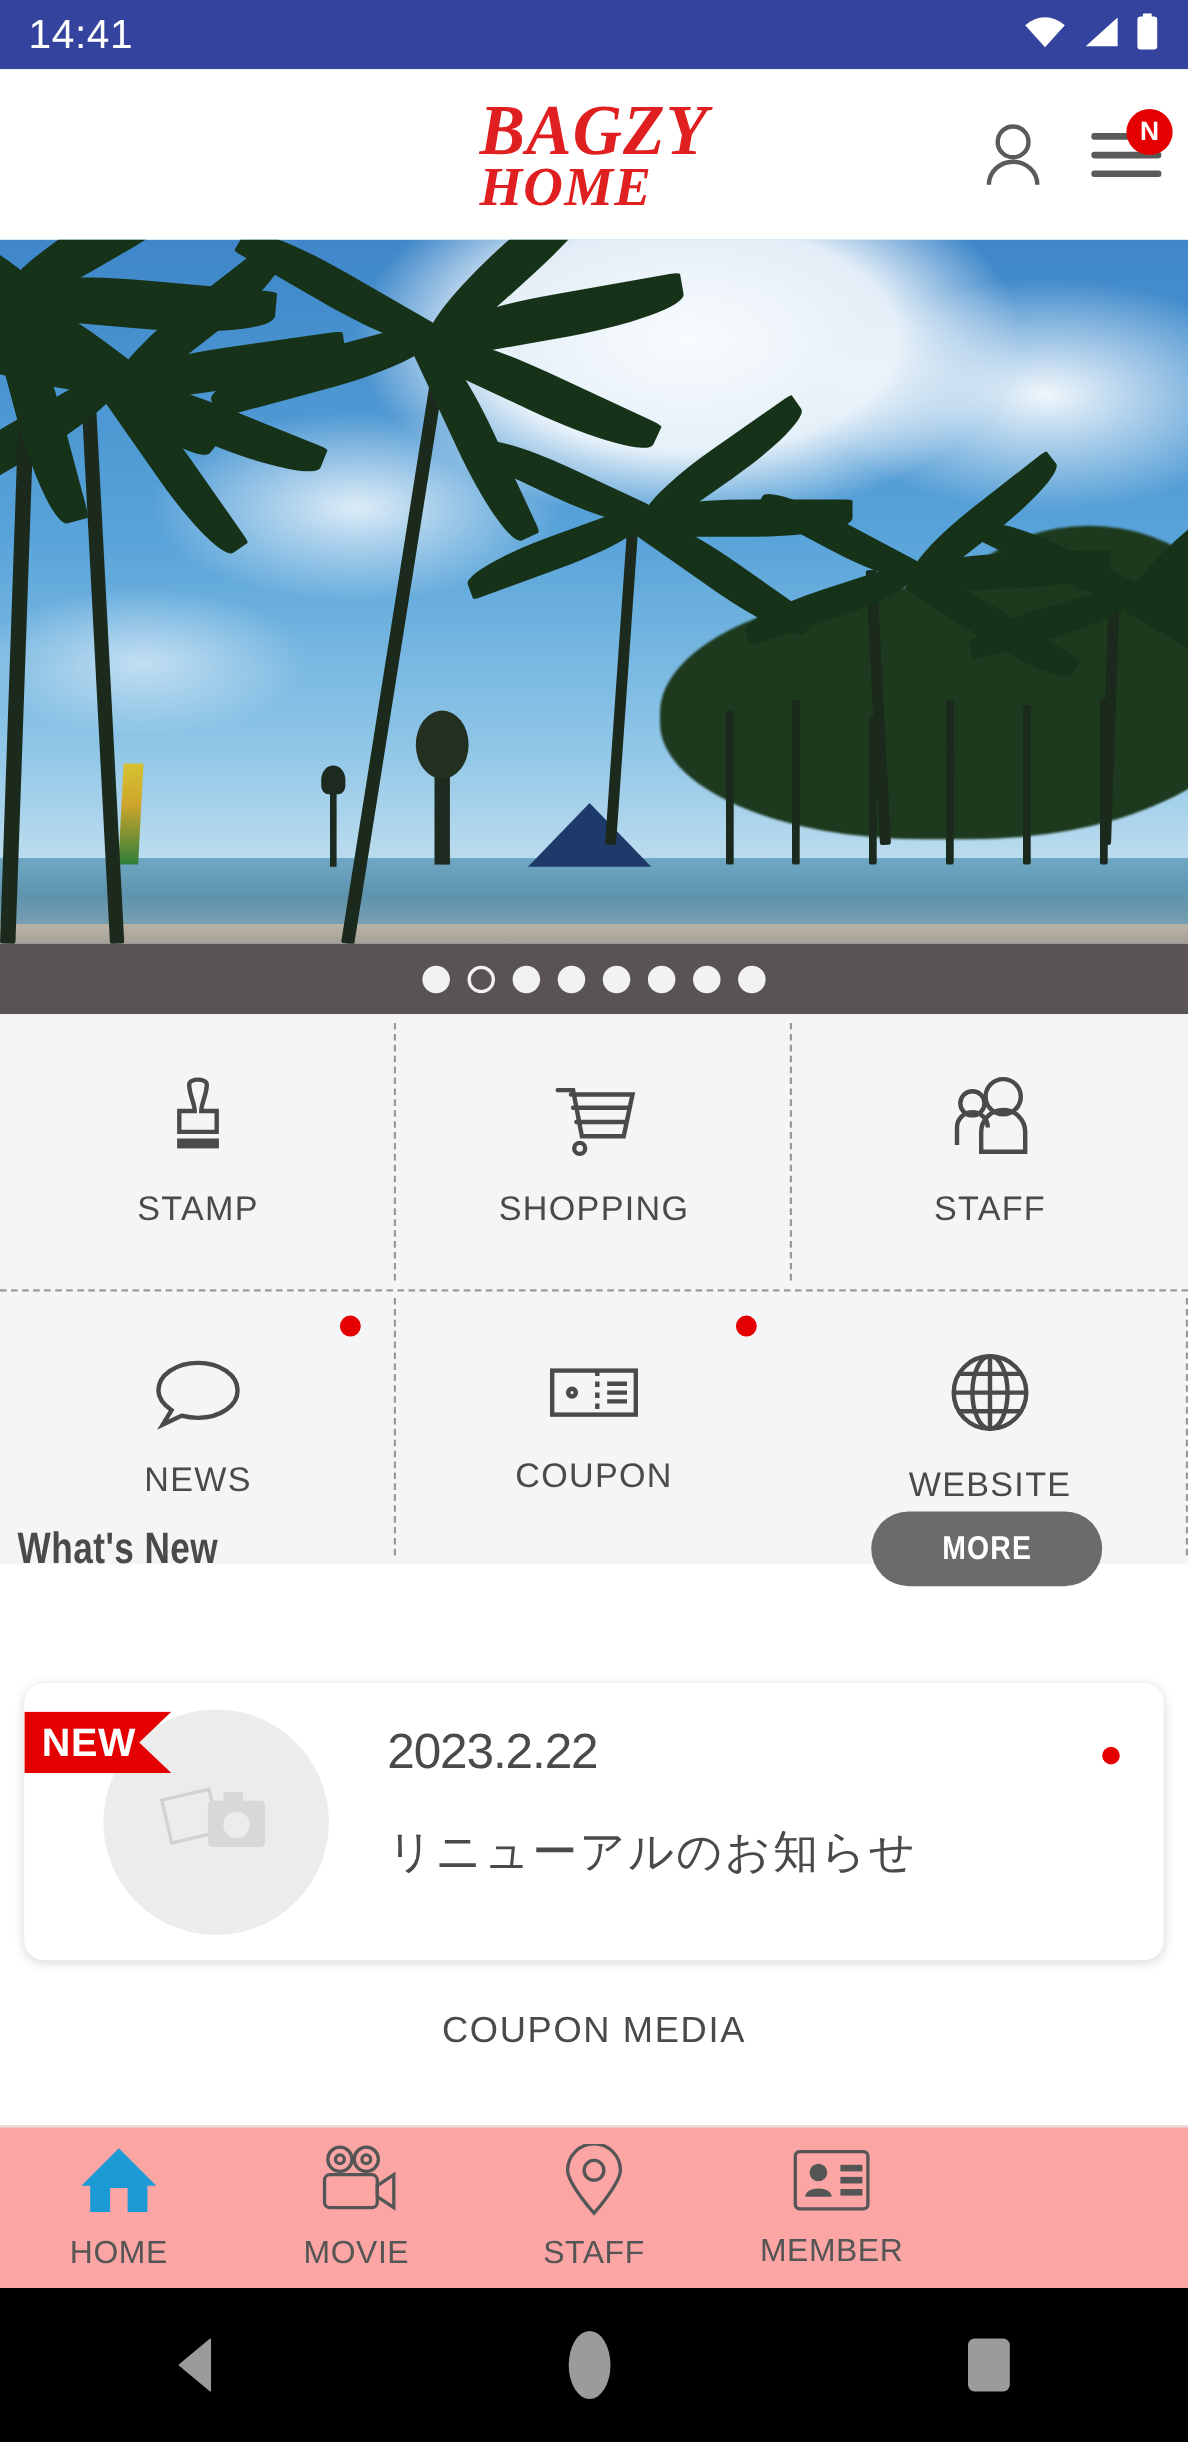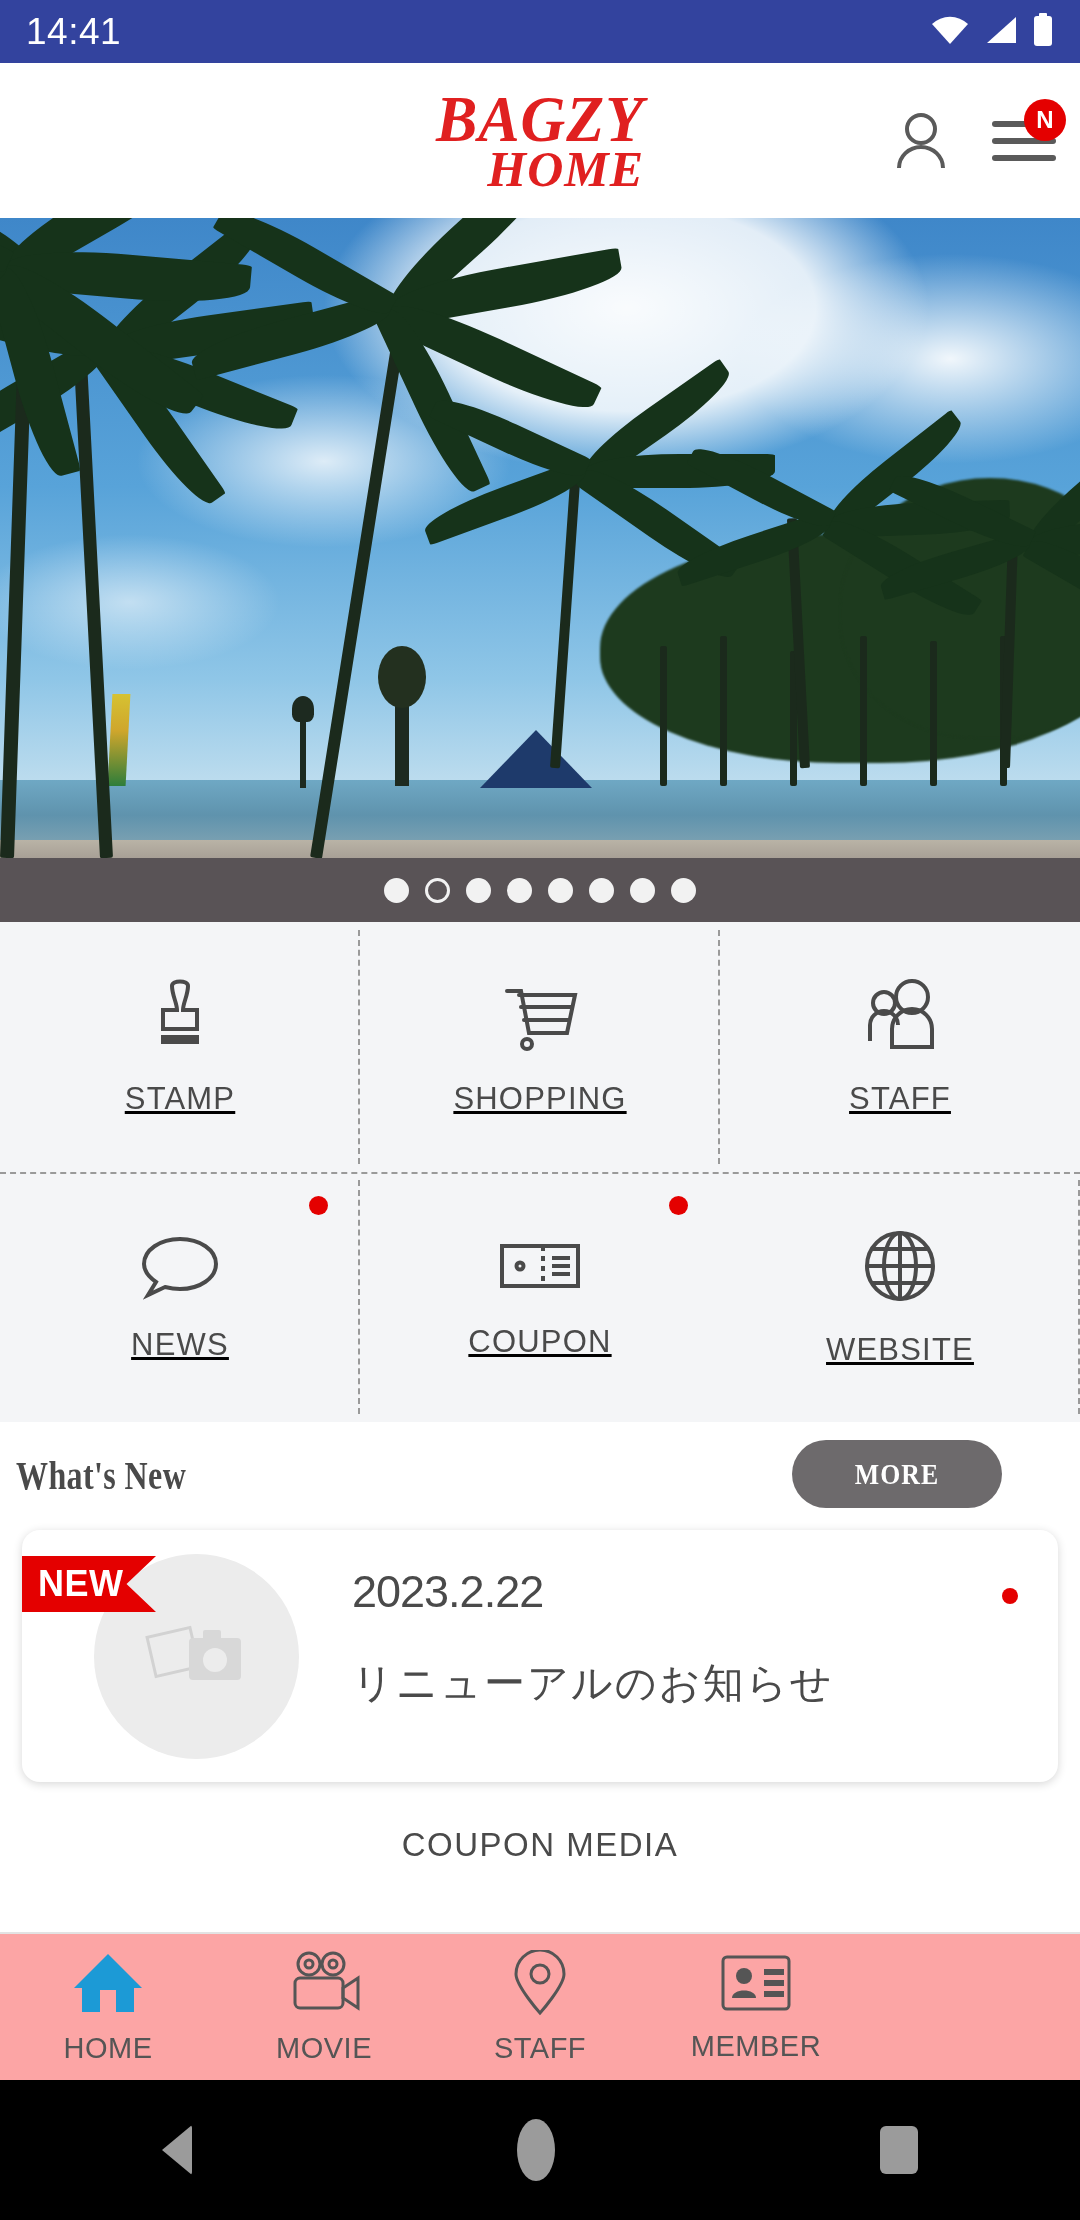--- a/index.html
+++ b/index.html
@@ -21,21 +21,21 @@
   .sb-time { color:#fff; font-size:37px; letter-spacing:.5px; font-weight:400; }
   .sb-icons { display:flex; align-items:center; gap:13px; }
 
   
   .appheader {
     position:absolute; top:63px; left:0; width:1080px; height:155px;
     background:#fff; display:flex; align-items:center; justify-content:center;
   }
   .logo-wrap {
     position:absolute; left:50%; top:50%; transform:translate(-50%,-50%);
-    text-align:right; line-height:1;
+    text-align:left; line-height:1;
   }
   .logo-l1 {
     font-family:"Liberation Serif", serif; font-style:italic; font-weight:700;
     font-size:62px; color:#e02020; letter-spacing:1px;
     transform:scaleY(1.05);
   }
   .logo-l2 {
     font-family:"Liberation Serif", serif; font-style:italic; font-weight:700;
     font-size:50px; color:#e02020; letter-spacing:1px; margin-top:-6px;
   }
@@ -121,42 +121,42 @@
   .dot.active { background:transparent; border:3px solid #f2f2f2; }
 
   
   .grid {
     position:absolute; top:922px; left:0; width:1080px; height:500px;
     background:#f4f5f7;
     display:grid; grid-template-columns:repeat(3,1fr); grid-template-rows:1fr 1fr;
   }
   .cell {
     position:relative; display:flex; flex-direction:column;
-    align-items:center; justify-content:center; gap:26px;text-decoration:underline;
+    align-items:center; justify-content:center; gap:26px;
   }
   .cell.dv-r:after {
     content:""; position:absolute; right:0; top:8px; bottom:8px; width:0;
     border-right:2px dashed #9a9a9a;
   }
   .grid-row-div {
     position:absolute; left:0; right:0; top:250px; height:0;
     border-top:2px dashed #9a9a9a;
   }
   .cell-icon { line-height:0; }
   .cell-label {
     font-size:31px; color:#4a4a4a; letter-spacing:1.2px; font-weight:400;
   }
   .cell-dot {
     position:absolute; top:24px; right:32px;
     width:19px; height:19px; border-radius:50%; background:#e40000;
   }
 
   
   .whatsnew {
-    position:absolute; top:1440px; left:0; width:980px; height:72px;font-family:Liberation Serif, serif;
+    position:absolute; top:1374px; left:0; width:980px; height:72px;
   }
   .wn-title {
     position:absolute; left:16px; top:12px;
     font-size:40px; font-weight:700; color:#4a4a4a;
     transform:scaleX(.80); transform-origin:left center; letter-spacing:.5px;
   }
   .wn-more {
     position:absolute; right:-22px; top:0;
     height:68px; min-width:210px; padding:0 46px;
     background:#6d6a6c; border-radius:40px;

